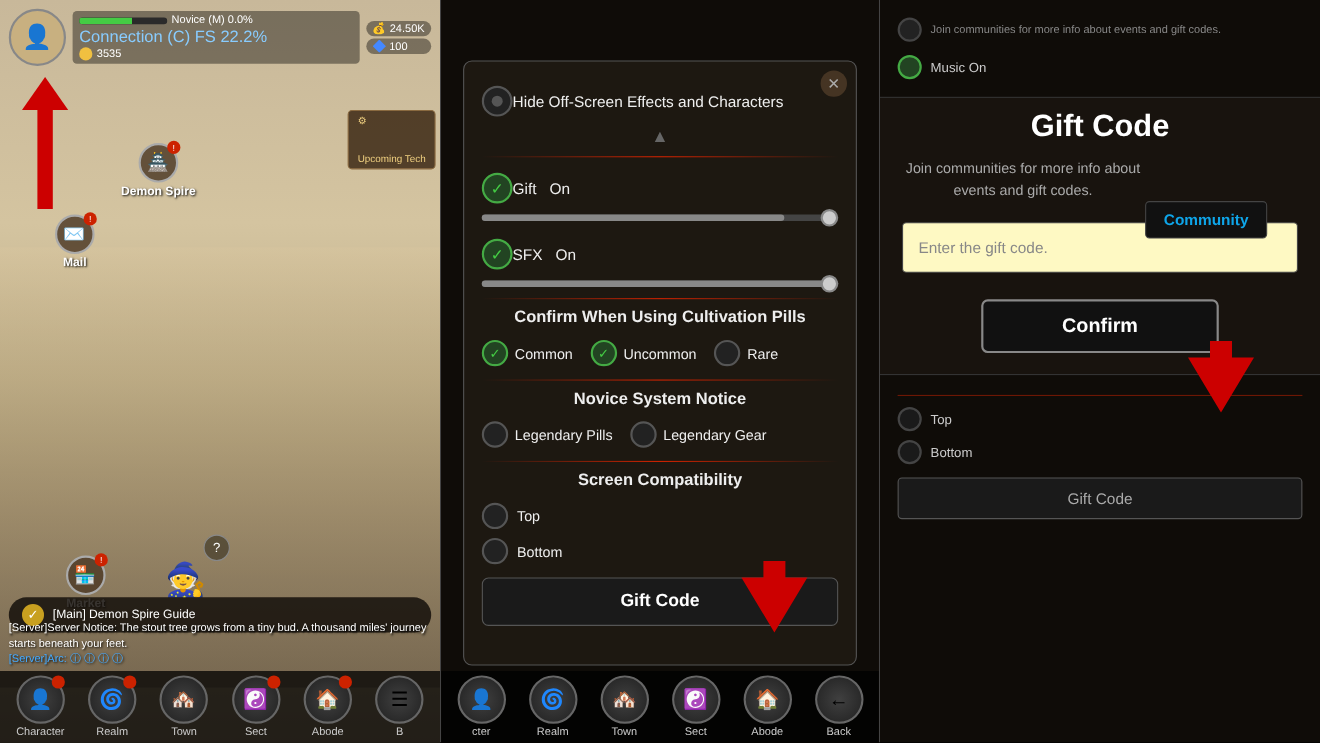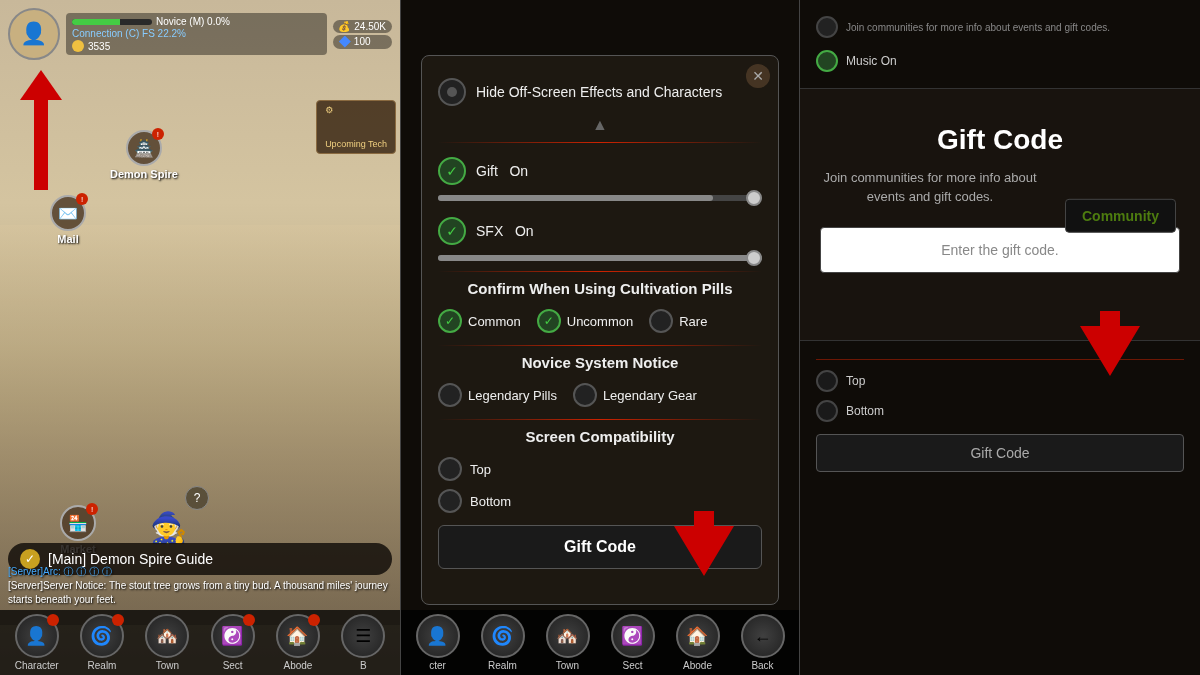--- a/index.html
+++ b/index.html
@@ -228,21 +228,21 @@
       border-radius: 50%;
       background: #c8a020;
       display: flex;
       align-items: center;
       justify-content: center;
       font-size: 12px;
       color: #fff;
     }
 
     .quest-text {
-      font-size: 14px;
+      font-size: 11px;
       color: #fff;
     }
 
     
     .chat-area {
       position: absolute;
       bottom: 68px;
       left: 8px;
       right: 8px;
       z-index: 10;
@@ -348,21 +348,20 @@
       justify-content: center;
       font-size: 14px;
       color: #aaa;
       cursor: pointer;
     }
 
     
     .toggle-row {
       display: flex;
       align-items: center;
-      gap: 10px;
       padding: 6px 0;
     }
 
     .toggle-circle {
       width: 28px;
       height: 28px;
       border-radius: 50%;
       background: #222;
       border: 2px solid #555;
       display: flex;
@@ -520,41 +519,40 @@
       text-align: center;
       line-height: 1.5;
       max-width: 220px;
       margin-bottom: 20px;
     }
 
     .community-btn {
       background: #111;
       border: 1px solid #444;
       border-radius: 4px;
-      color: #4d7c0f;
+      color: #0ea5e9;
       font-size: 14px;
       font-weight: bold;
       padding: 8px 16px;
       cursor: pointer;
       position: absolute;
-      right: 4px;
+      right: 28px;
       top: 50%;
       transform: translateY(-80%);
-      margin-top: 16px;
     }
 
     .gift-input-box {
       width: 100%;
       padding: 14px;
-      background: #ffffff;
+      background: #fef9c3;
       border: 1px solid #444;
       border-radius: 4px;
       color: #888;
       font-size: 14px;
-      text-align: center;
+      text-align: left;
       cursor: pointer;
       margin-bottom: 24px;
     }
 
     .confirm-btn {
       width: 60%;
       margin: 0 auto;
       display: block;
       padding: 12px;
       background: #111;
@@ -701,21 +699,21 @@
   <div class="hud-top">
     <div class="avatar-circle">👤</div>
     <div class="hud-stats">
       <div class="stat-row">
         <div class="green-bar">
             <div class="green-bar-fill"></div>
           </div>
         <span>Novice (M) 0.0%</span>
       </div>
       <div class="stat-row">
-        <span style="color:#88ccff;font-size:10px;">Connection (C) FS 22.2%</span>
+        <span style="color:#88ccff;font-size:15px;">Connection (C) FS 22.2%</span>
       </div>
       <div class="stat-row">
         <span class="coin-icon"></span>
         <span>3535</span>
       </div>
     </div>
     <div class="hud-currency">
       <div class="currency-row">
         <span style="color:#f0c040;">💰</span>
         <span>24.50K</span>
@@ -764,25 +762,25 @@
     <span class="loc-label">Market</span>
   </div>
 
   <div class="quest-bar">
     <div class="quest-check">✓</div>
     <span class="quest-text">[Main] Demon Spire Guide</span>
   </div>
 
   <div class="chat-area">
     <div class="chat-line">
+      [Server]Server Notice: The stout tree grows from a tiny bud. A thousand miles' journey starts beneath your feet.
+    </div>
+    <div class="chat-line">
       <span class="chat-name">[Server]Arc: </span>
       <span style="color:#44aaff;">ⓘ ⓘ ⓘ ⓘ</span>
-    </div>
-    <div class="chat-line">
-      [Server]Server Notice: The stout tree grows from a tiny bud. A thousand miles' journey starts beneath your feet.
     </div>
   </div>
 
   <div class="bottom-nav">
     <div class="nav-item">
       <div class="nav-icon-circle">
         👤
         <div class="nav-badge"></div>
       </div>
       <span class="nav-label">Character</span>
@@ -969,20 +967,21 @@
     </div>
 
     <div style="margin-top:80px;text-align:center;width:100%;position:relative;">
       <h2 class="gift-code-title">Gift Code</h2>
       <p class="gift-code-desc">Join communities for more info about events and gift codes.</p>
 
       <div class="community-btn">Community</div>
 
       <div class="gift-input-box">Enter the gift code.</div>
 
+      <div class="confirm-btn">Confirm</div>
     </div>
   </div>
 
   <div style="position:absolute;bottom:290px;right:50px;z-index:20;">
     <svg width="80" height="70" viewBox="0 0 80 70">
       <polygon points="40,65 10,15 30,15 30,0 50,0 50,15 70,15" fill="#cc0000"></polygon>
     </svg>
   </div>
 
   <div class="right-bottom-half">

